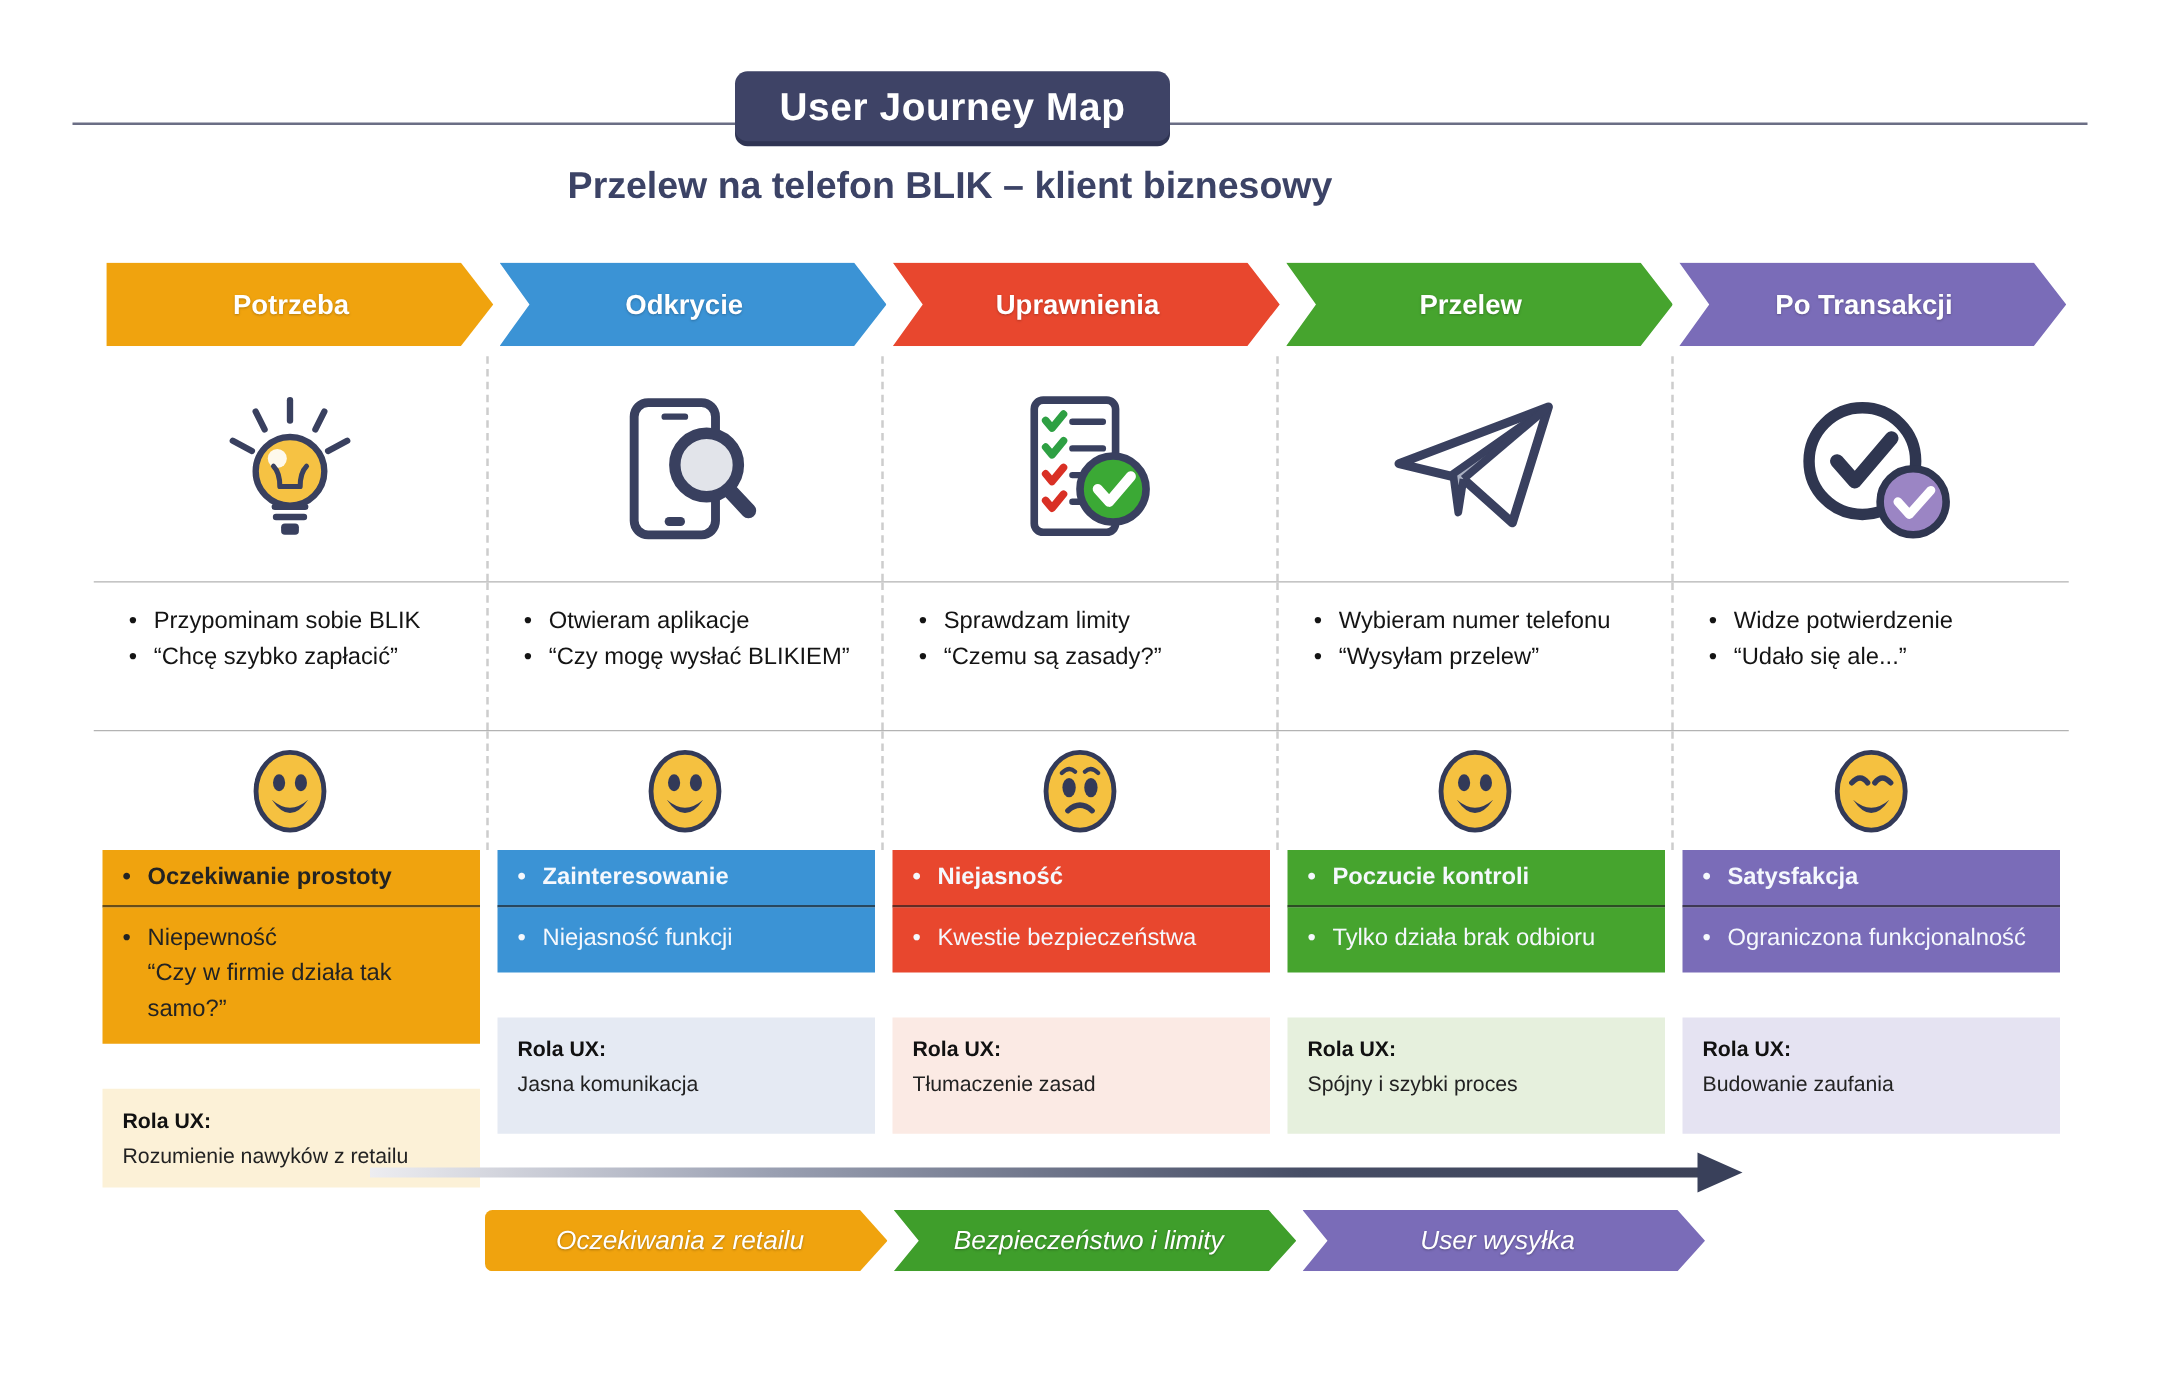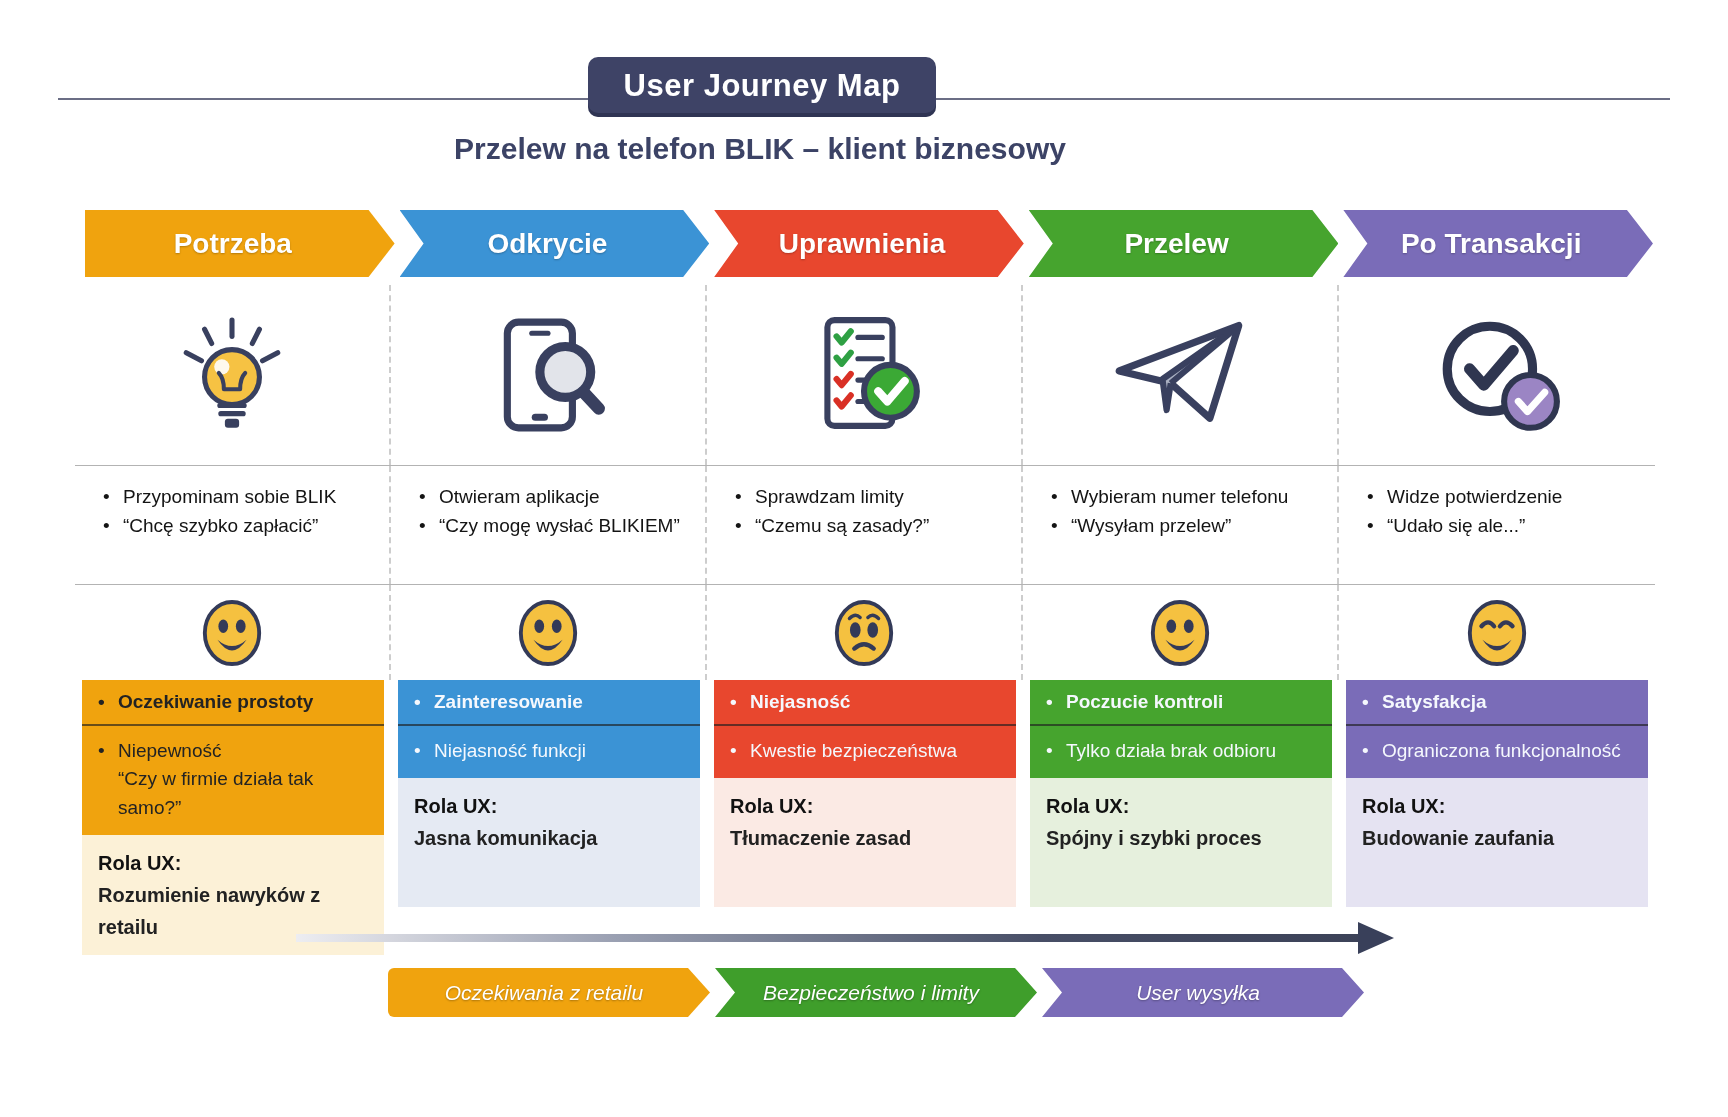--- a/index.html
+++ b/index.html
@@ -16,21 +16,21 @@
     box-shadow: inset 0 -4px 0 rgba(20,25,50,0.35);
   }
   .subtitle {
     position:absolute; top:132px; left:0; width:1520px; text-align:center;
     font-size:30px; font-weight:bold; color:#3c4366;
   }
   
   .stages { position:absolute; top:210px; left:85px; width:1568px; height:67px; display:flex; gap:5px; }
   .stage-chev {
     flex:1; display:flex; align-items:center; justify-content:center;
-    color:#fff; font-size:28px; font-weight:bold; text-shadow:0 1px 2px rgba(0,0,0,0.25);
+    color:#fff; font-size:22px; font-weight:bold; text-shadow:0 1px 2px rgba(0,0,0,0.25);
     clip-path: polygon(0 0, calc(100% - 26px) 0, 100% 50%, calc(100% - 26px) 100%, 0 100%, 24px 50%);
     padding-right:14px;
   }
   .stage-chev.first { clip-path: polygon(0 0, calc(100% - 26px) 0, 100% 50%, calc(100% - 26px) 100%, 0 100%); }
   .c1 { background:#f0a30e; } .c2 { background:#3b93d5; } .c3 { background:#e8472e; }
   .c4 { background:#46a42e; } .c5 { background:#7a6cb8; }
   
   .tbl { position:absolute; top:285px; left:75px; width:1580px; }
   .row { display:grid; grid-template-columns:repeat(5,1fr); }
   .row-icons  { height:180px; border-bottom:1px solid #b3b3b3; }
@@ -47,23 +47,23 @@
   
   .box-col { padding:0 7px; display:flex; flex-direction:column; height:227px; box-sizing:border-box; }
   .band-label {
     font-size:19px; font-weight:bold; padding:11px 14px 11px 16px;
     border-bottom:2px solid rgba(30,30,30,0.65); display:flex;
   }
   .band-detail { font-size:19px; padding:10px 14px 13px 16px; line-height:1.5; }
   .on-dark { color:#f5f8fd; }
   .on-amber { color:#232323; }
   .quote-cont { padding-left:20px; }
-  .rola { flex:1; padding:12px 16px; font-size:20px; line-height:1.6; }
+  .rola { flex:1; padding:12px 16px; font-size:17px; line-height:1.6;margin-top:36px; }
   .rola-label { font-weight:bold; color:#111; }
-  .rola-text { color:#222;font-weight:bold; }
+  .rola-text { color:#222; }
   .lb1 { background:#fcf1d7; } .lb2 { background:#e5eaf3; } .lb3 { background:#fbeae4; }
   .lb4 { background:#e6f0dd; } .lb5 { background:#e5e3f2; }
   
   .tl-shaft {
     position:absolute; top:934px; left:296px; width:1066px; height:8px;
     background:linear-gradient(to right, #ededf1, #9aa0b2 30%, #474e66 70%, #3c4258);
   }
   .tl-head {
     position:absolute; top:922px; left:1358px; width:0; height:0;
     border-left:36px solid #39405a; border-top:16px solid transparent; border-bottom:16px solid transparent;

